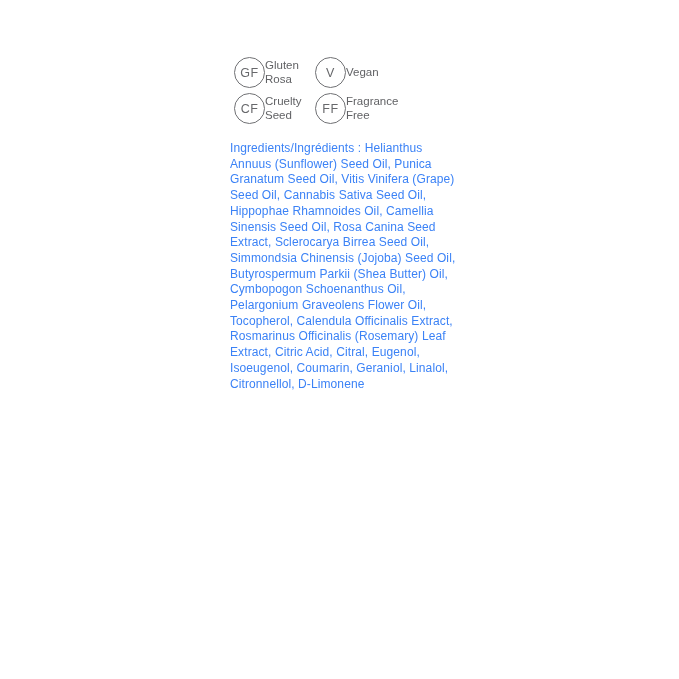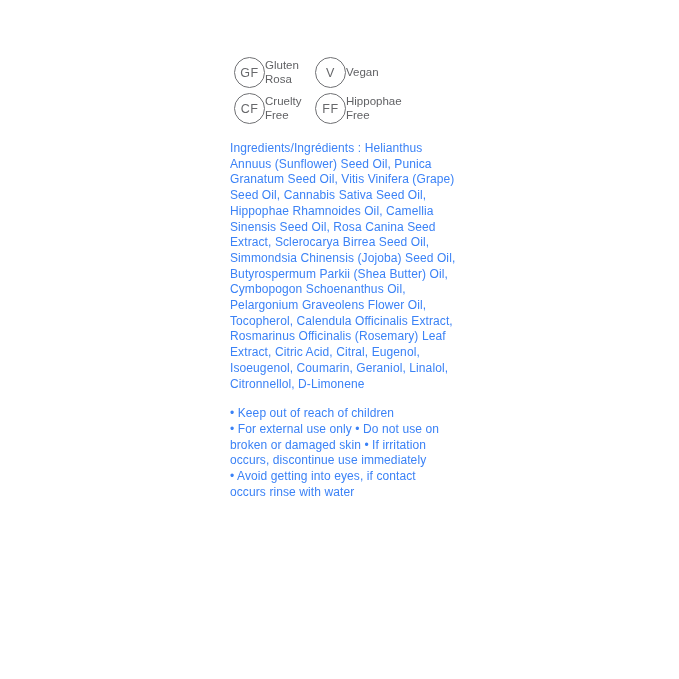--- a/index.html
+++ b/index.html
@@ -94,28 +94,28 @@
         <span>V</span>
       </span>
       <span class="badge-label">Vegan</span>
     </div>
 
     <div class="badge">
       <span class="badge-circle">
         <span>CF</span>
       </span>
       <span class="badge-label">Cruelty
-Free</span>
+Seed</span>
     </div>
 
     <div class="badge">
       <span class="badge-circle">
         <span>FF</span>
       </span>
-      <span class="badge-label">Hippophae
+      <span class="badge-label">Fragrance
 Free</span>
     </div>
 
   </div>
 
   <div class="text-block">
     <p class="ingredients">Ingredients/Ingrédients : Helianthus
 Annuus (Sunflower) Seed Oil, Punica
 Granatum Seed Oil, Vitis Vinifera (Grape)
 Seed Oil, Cannabis Sativa Seed Oil,
@@ -124,21 +124,15 @@
 Extract, Sclerocarya Birrea Seed Oil,
 Simmondsia Chinensis (Jojoba) Seed Oil,
 Butyrospermum Parkii (Shea Butter) Oil,
 Cymbopogon Schoenanthus Oil,
 Pelargonium Graveolens Flower Oil,
 Tocopherol, Calendula Officinalis Extract,
 Rosmarinus Officinalis (Rosemary) Leaf
 Extract, Citric Acid, Citral, Eugenol,
 Isoeugenol, Coumarin, Geraniol, Linalol,
 Citronnellol, D-Limonene</p>
-    <p class="warnings-en">• Keep out of reach of children
-• For external use only • Do not use on
-broken or damaged skin • If irritation
-occurs, discontinue use immediately
-• Avoid getting into eyes, if contact
-occurs rinse with water</p>
   </div>
 
 </div>
 
 </body></html>

